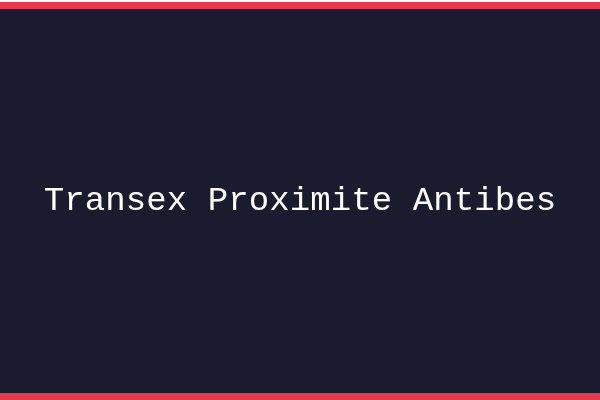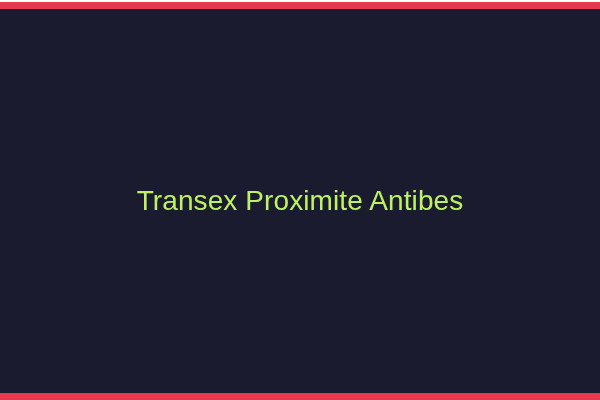--- a/index.html
+++ b/index.html
@@ -50,23 +50,23 @@
     background: #1b1b2f;
     display: flex;
     align-items: center;
     justify-content: center;
     text-align: center;
     box-sizing: border-box;
   }
 
   .panel-caption {
     display: block;
-    color: #bef264;
-    font-family: Liberation Sans, sans-serif;
-    font-size: 28px;
+    color: #ffffff;
+    font-family: Liberation Mono, monospace;
+    font-size: 34px;
     font-weight: 400;
     line-height: 1.2;
     letter-spacing: 0.1px;
     white-space: nowrap;
     -webkit-font-smoothing: antialiased;
   }
 </style>
 </head>
 <body>
 

